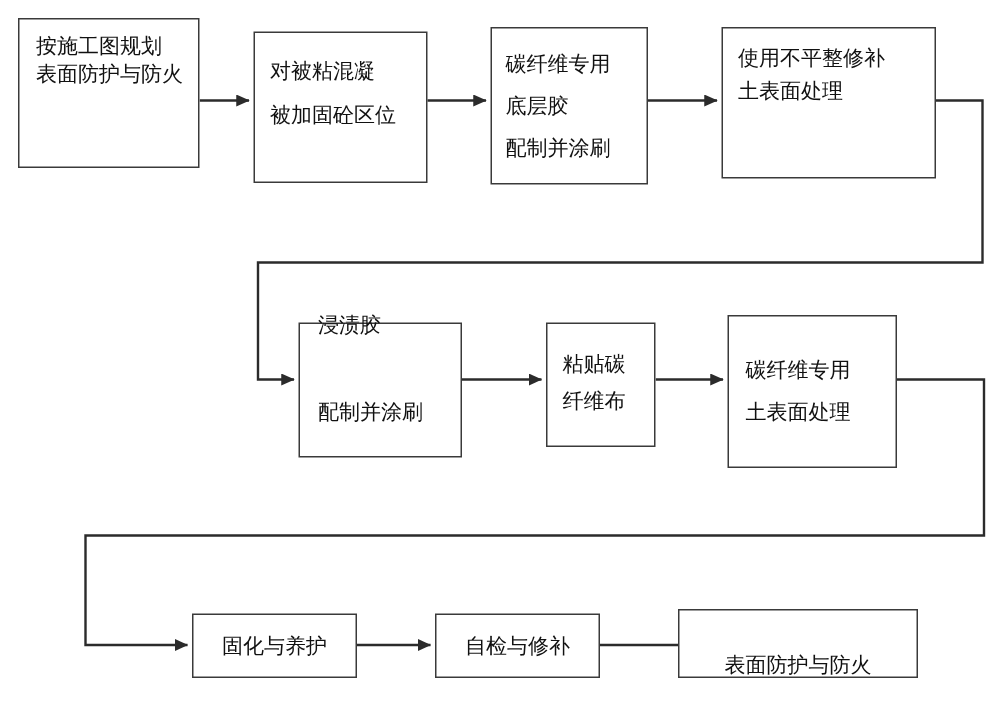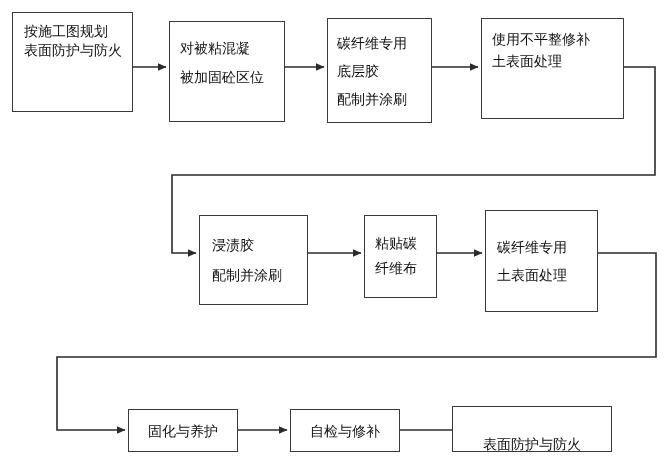--- a/index.html
+++ b/index.html
@@ -19,21 +19,21 @@
       justify-content:flex-start;padding-top:12px;}
   .n2 .ln{line-height:2.1;}
   .n3{left:327px;top:18px;width:105px;height:105px;padding-left:9px;
       justify-content:flex-start;padding-top:10px;}
   .n3 .ln{line-height:2.0;}
   .n4{left:481px;top:18px;width:143px;height:101px;padding-left:10px;
       justify-content:flex-start;padding-top:10px;}
   .n4 .ln{line-height:1.55;}
   .n5{left:199px;top:215px;width:109px;height:90px;padding-left:12px;
       justify-content:flex-end;padding-bottom:14px;}
-  .n5 .ln{line-height:2.1;}
+  .n5 .ln{line-height:2.1;margin-top:28px;}
   .n6{left:364px;top:215px;width:73px;height:83px;padding-left:10px;
       justify-content:center;font-family:Liberation Serif, serif;}
   .n6 .ln{line-height:1.75;}
   .n7{left:485px;top:210px;width:113px;height:102px;padding-left:11px;
       justify-content:center;}
   .n7 .ln{line-height:2.0;}
   .n8{left:128px;top:409px;width:110px;height:43px;
       justify-content:center;align-items:center;}
   .n9{left:290px;top:409px;width:110px;height:43px;
       justify-content:center;align-items:center;text-align:right;}

